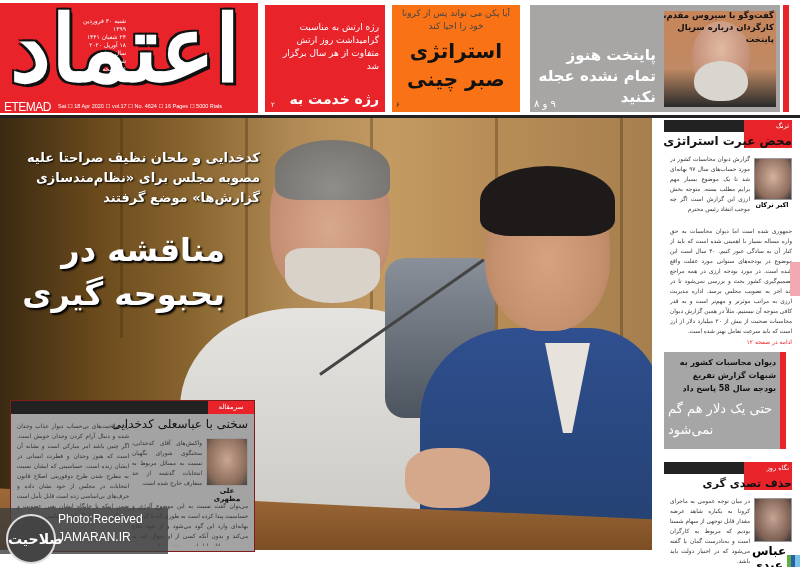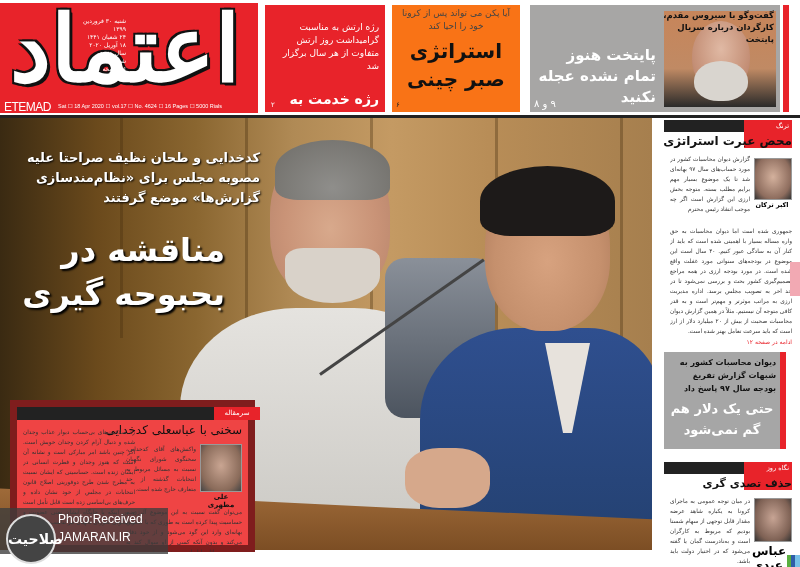--- a/index.html
+++ b/index.html
@@ -50,21 +50,21 @@
 #man-right-head{left:485px;top:58px;width:125px;height:155px;background:radial-gradient(ellipse at 50% 55%,#d7a27f 0%,#c5906d 60%,#a87657 100%);border-radius:45% 45% 45% 45%}
 #man-right-hair{left:480px;top:48px;width:135px;height:70px;background:#1d1a19;border-radius:55% 55% 25% 25%}
 #hands{left:405px;top:330px;width:85px;height:60px;background:#d6a88b;border-radius:40%}
 #desk{left:0;top:355px;width:652px;height:77px;background:linear-gradient(180deg,#a7713e,#7c4e24);clip-path:polygon(0 20%,60% 45%,100% 60%,100% 100%,0 100%)}
 #mic-stem{left:320px;top:255px;width:200px;height:3px;background:#444;transform:rotate(-35deg);transform-origin:left center}
 
 #hero-kicker{left:20px;top:30px;width:240px;font-size:13px;line-height:20px;font-weight:bold;color:#fff;text-shadow:1px 1px 2px #000}
 #hero-title{left:10px;top:110px;width:215px;font-size:32px;line-height:44px;font-weight:bold;color:#fff;text-shadow:2px 2px 2px #000}
 
 
-#editorial{left:10px;top:400px;width:245px;height:152px;background:#ef4444;border:7px solid #7f1d1d}
+#editorial{left:10px;top:400px;width:245px;height:152px;background:#a3a3a3;border:1px solid #7f1d1d}
 #editorial-bar{left:0;top:0;width:243px;height:13px;background:#222}
 #editorial-tag{right:0;top:0;width:46px;height:13px;background:#e8232a;color:#fff;font-size:7px;line-height:13px;text-align:center}
 #editorial-title{right:6px;top:16px;font-size:12px;font-weight:normal;color:#111}
 #editorial-photo{right:6px;top:37px;width:42px;height:48px;background:radial-gradient(ellipse at 50% 45%,#c9a592,#8a6b5a 70%,#444);border:1px solid #999}
 #editorial-author{right:6px;top:86px;width:42px;font-size:7px;font-weight:bold;text-align:center;color:#111}
 .col-text{font-size:5.8px;line-height:10px;color:#333;direction:rtl;text-align:justify}
 #editorial-col1{right:52px;top:37px;width:70px;height:62px;overflow:hidden}
 #editorial-col2{left:6px;top:20px;width:112px;height:125px;overflow:hidden}
 #editorial-col3{right:6px;top:100px;width:116px;height:45px;overflow:hidden}
 
@@ -81,21 +81,21 @@
 #col1-title{right:8px;top:16px;font-size:12px;font-weight:bold;color:#111}
 #col1-photo{right:8px;top:40px;width:38px;height:42px;background:radial-gradient(ellipse at 50% 45%,#d4b19d,#8e6d5e 70%,#333);border:1px solid #999}
 #col1-author{right:8px;top:83px;width:40px;font-size:6.5px;font-weight:bold;text-align:center}
 #col1-text1{right:50px;top:36px;width:80px;height:75px;overflow:hidden}
 #col1-text2{right:8px;top:108px;width:122px;height:112px;overflow:hidden}
 #col1-more{right:8px;top:220px;font-size:6px;color:#e8232a}
 
 #grey-box{left:664px;top:352px;width:116px;height:97px;background:#a6a6a6}
 #grey-redbar{left:780px;top:352px;width:6px;height:97px;background:#e8232a}
 #grey-kicker{right:24px;top:356px;width:108px;font-size:8px;line-height:13px;font-weight:bold;color:#111;direction:rtl;text-align:right}
-#grey-title{right:24px;top:398px;width:108px;font-size:13px;line-height:21px;font-weight:bold;color:#fff;direction:rtl;text-align:center}
+#grey-title{right:24px;top:398px;width:108px;font-size:13px;line-height:21px;font-weight:normal;color:#fff;direction:rtl;text-align:left}
 
 #col2-title{right:8px;top:477px;font-size:11px;font-weight:bold;color:#111}
 #col2-photo{right:8px;top:500px;width:38px;height:44px;background:radial-gradient(ellipse at 50% 45%,#c7a494,#7e6154 70%,#333);border:1px solid #999}
 #col2-author{right:8px;top:546px;width:40px;font-size:12px;font-weight:bold;text-align:left}
 #col2-text{right:50px;top:495px;width:80px;height:72px;overflow:hidden}
 #red-tab{left:790px;top:262px;width:10px;height:34px;background:#f2a9b3}
 #stripe{left:787px;top:555px;width:13px;height:12px;background:linear-gradient(90deg,#5aaf3f 0 30%,#2f5ea8 30% 60%,#78c1e8 60%)}
 </style>
 </head>
 <body>
@@ -194,17 +194,17 @@
     <div class="sec-tag">نگاه روز</div>
   </div>
   <div id="col2-title" class="abs rtl" style="top:359px">حذف تصدی گری</div>
   <div id="col2-photo" class="abs" style="top:380px"></div>
   <div id="col2-author" class="abs" style="top:426px">عباس عبدی</div>
   <div id="col2-text" class="abs col-text" style="top:378px">در میان توجه عمومی به ماجرای کرونا به یکباره شاهد عرضه مقدار قابل توجهی از سهام شستا بودیم که مربوط به کارگران است و به‌نادرست گمان یا گفته می‌شود که در اختیار دولت باید باشد.</div>
 </div>
 
 <div id="grey-box" class="abs"></div>
 <div id="grey-redbar" class="abs"></div>
-<div id="grey-kicker" class="abs">دیوان محاسبات کشور به شبهات گزارش تفریغ بودجه سال ۹۷ پاسخ داد</div>
+<div id="grey-kicker" class="abs">دیوان محاسبات کشور به شبهات گزارش تفریغ بودجه سال 58 پاسخ داد</div>
 <div id="grey-title" class="abs">حتی یک دلار هم گم نمی‌شود</div>
 
 <div id="red-tab" class="abs"></div>
 <div id="stripe" class="abs"></div>
 
 </body></html>

